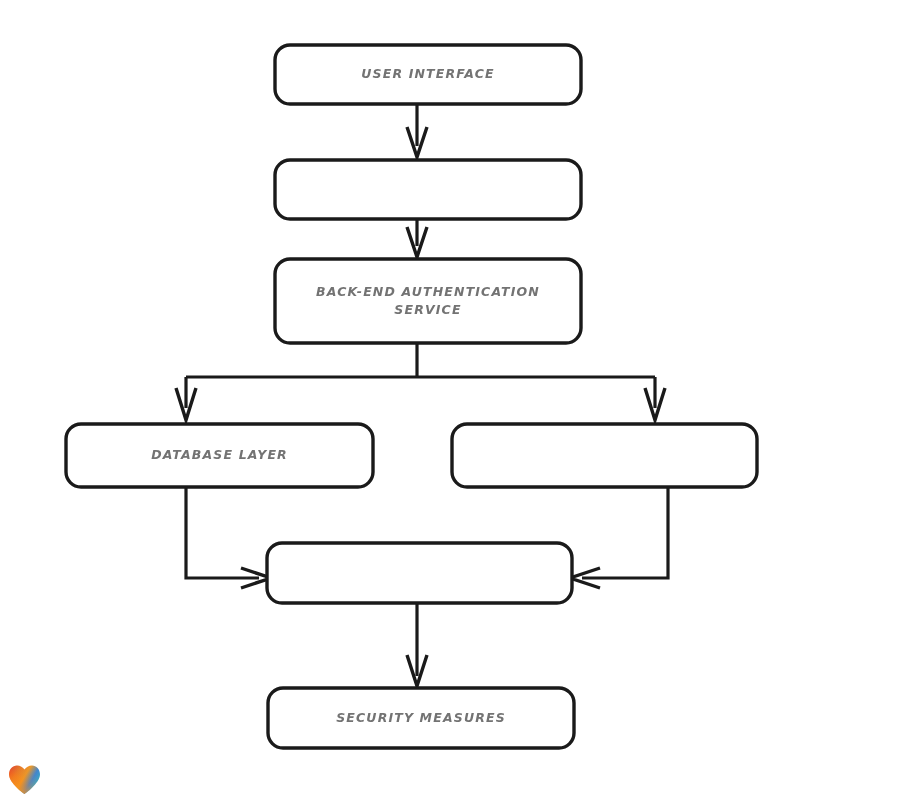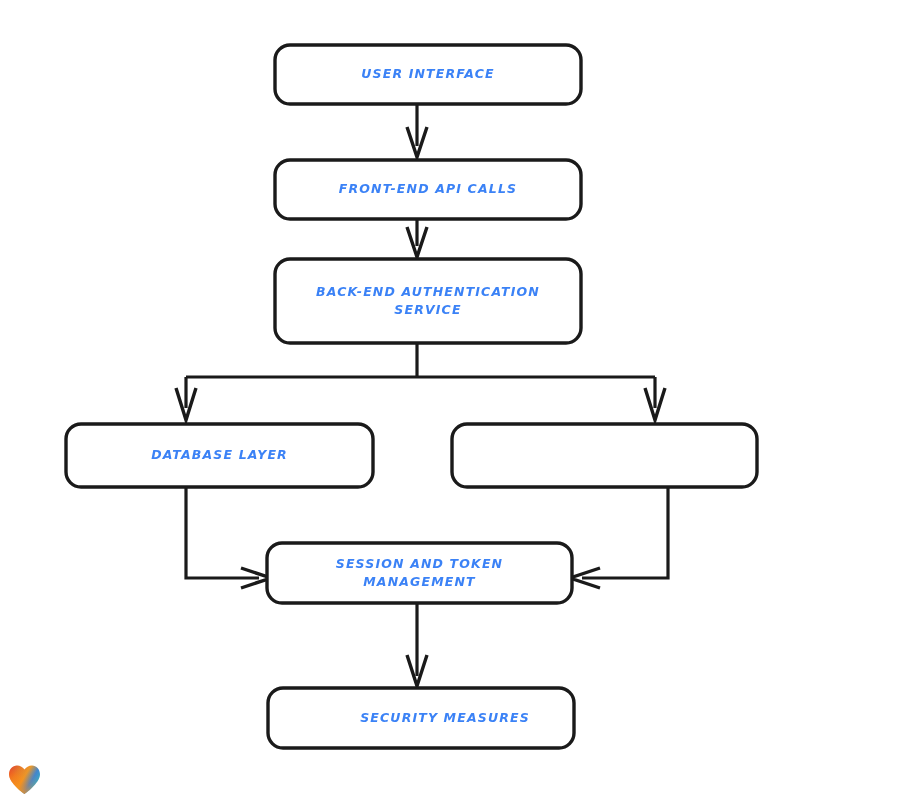--- a/index.html
+++ b/index.html
@@ -44,21 +44,21 @@
     stroke-width: 3.4;
     stroke-linecap: butt;
     stroke-linejoin: miter;
   }
   .node-label {
     position: absolute;
     display: flex;
     align-items: center;
     justify-content: center;
     text-align: center;
-    color: #3b82f6;
+    color: #737373;
     font-family: "DejaVu Sans", sans-serif;
     font-size: 12.5px;
     font-style: italic;
     font-weight: 600;
     letter-spacing: 1.15px;
     line-height: 1.45;
     text-transform: uppercase;
     pointer-events: none;
     white-space: pre-line;
     -webkit-font-smoothing: antialiased;
@@ -145,26 +145,23 @@
                C 36.4 765.4 40.0 769.0 40.0 774.2 C 40.0 783.2 24.5 794 24.5 794 Z" fill="url(#heartGrad)"></path>
       <path d="M 24.5 794 C 24.5 794 9 783.2 9 774.2 C 9 769.0 12.6 765.4 17.0 765.4
                C 20.1 765.4 23.0 767.1 24.5 769.6 C 26.0 767.1 28.9 765.4 32.0 765.4
                C 36.4 765.4 40.0 769.0 40.0 774.2 C 40.0 783.2 24.5 794 24.5 794 Z" fill="url(#heartGrad2)"></path>
     </g>
 
   </svg>
 
   <div class="node-label" style="left:275px; top:45px; width:306px; height:59px;">User Interface</div>
 
-  <div class="node-label" style="left:275px; top:160px; width:306px; height:59px;">Front-End API Calls</div>
 
   <div class="node-label" style="left:66px; top:424px; width:307px; height:63px;">Database Layer</div>
 
   <div class="node-label" style="left:275px; top:259px; width:306px; height:84px;">Back-End Authentication
 Service</div>
 
 
-  <div class="node-label" style="left:267px; top:543px; width:305px; height:60px;">Session and Token
-Management</div>
 
-  <div class="node-label" style="left:268px; top:688px; width:306px; height:60px;padding-left:24px;">Security Measures</div>
+  <div class="node-label" style="left:268px; top:688px; width:306px; height:60px;">Security Measures</div>
 
 </div>
 
 </body></html>

